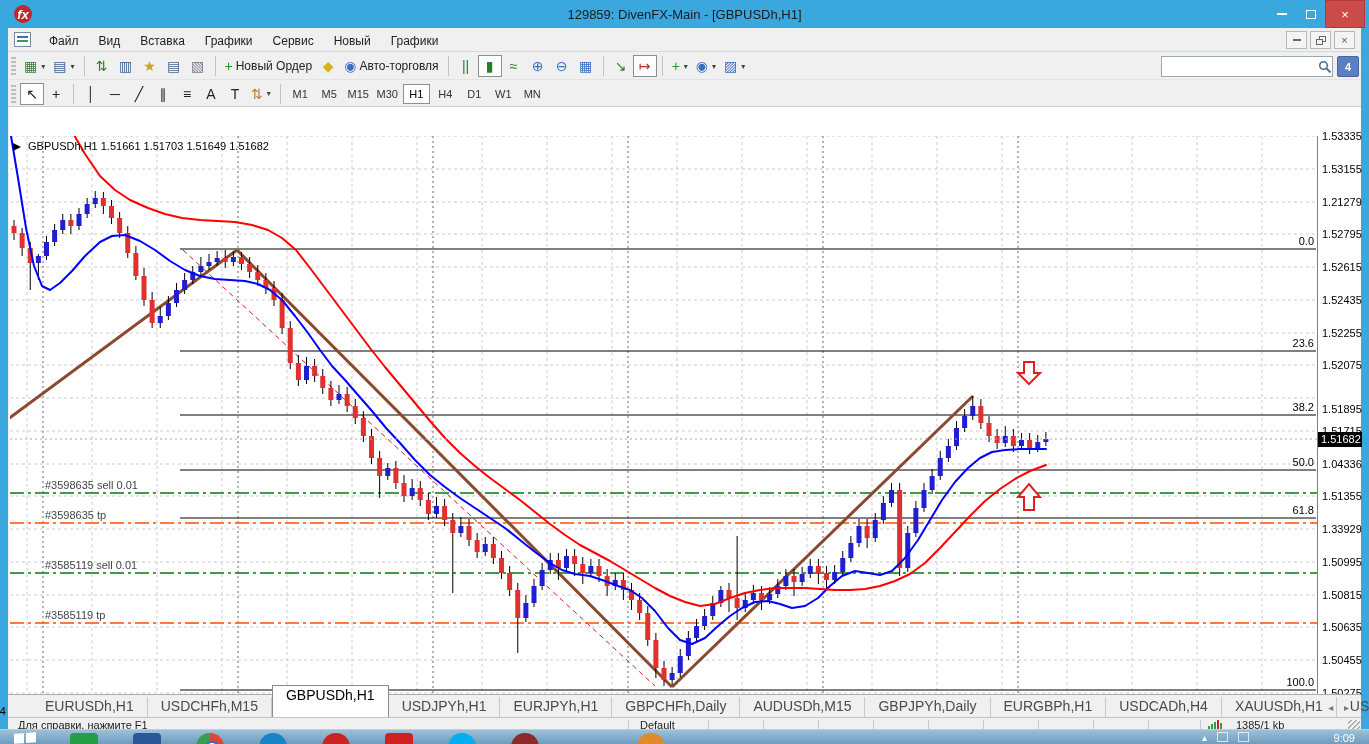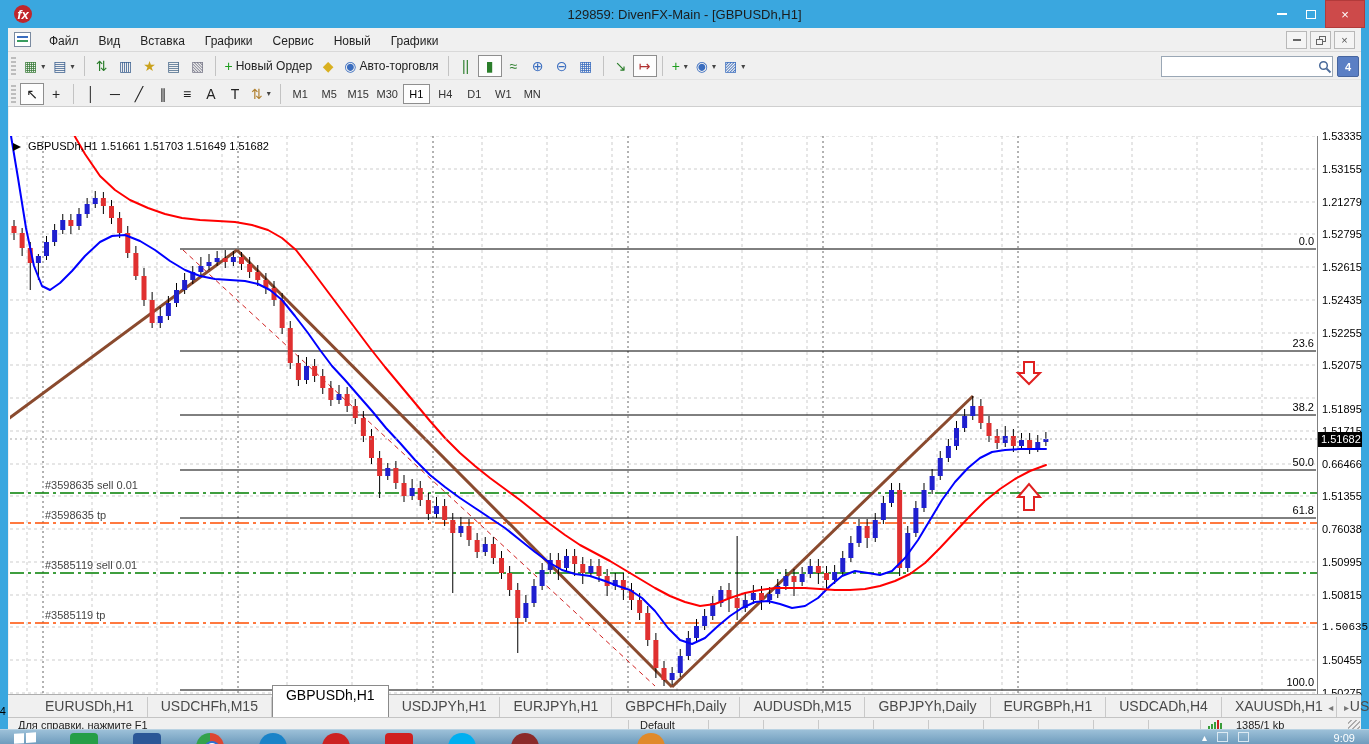--- a/index.html
+++ b/index.html
@@ -614,26 +614,26 @@
           <div class="paxis-label" style="top: -6px;">1.53335</div>
           <div class="paxis-label" style="top: 27px;">1.53155</div>
           <div class="paxis-label" style="top: 60px;">1.21279</div>
           <div class="paxis-label" style="top: 92px;">1.52795</div>
           <div class="paxis-label" style="top: 125px;">1.52615</div>
           <div class="paxis-label" style="top: 158px;">1.52435</div>
           <div class="paxis-label" style="top: 191px;">1.52255</div>
           <div class="paxis-label" style="top: 223px;">1.52075</div>
           <div class="paxis-label" style="top: 248px; margin-top: 19px;">1.51895</div>
           <div class="paxis-label" style="top: 289px;">1.51715</div>
-          <div class="paxis-label" style="top: 322px;">0.66466</div>
+          <div class="paxis-label" style="top: 322px;">1.04336</div>
           <div class="paxis-label" style="top: 354px;">1.51355</div>
-          <div class="paxis-label" style="top: 387px;">0.76038</div>
+          <div class="paxis-label" style="top: 387px;">1.33929</div>
           <div class="paxis-label" style="top: 420px;">1.50995</div>
           <div class="paxis-label" style="top: 453px;">1.50815</div>
-          <div class="paxis-label" style="top: 485px; font-family: Liberation Mono, monospace;">1.50635</div>
+          <div class="paxis-label" style="top: 485px;">1.50635</div>
           <div class="paxis-label" style="top: 518px;">1.50455</div>
           <div class="paxis-label" style="top: 551px;">1.50275</div>
           <div class="price-tag" style="top: 296px;">1.51682</div>
         </div>
       <div class="taxis" id="taxis">
           <div class="taxis-label" style="left: -28px;">4 Jan 2015</div>
           <div class="taxis-label" style="left: 37px;">5 Jan 06:00</div>
           <div class="taxis-label" style="left: 102px;">5 Jan 14:00</div>
           <div class="taxis-label" style="left: 167px;">5 Jan 22:00</div>
           <div class="taxis-label" style="left: 232px;">6 Jan 06:00</div>

